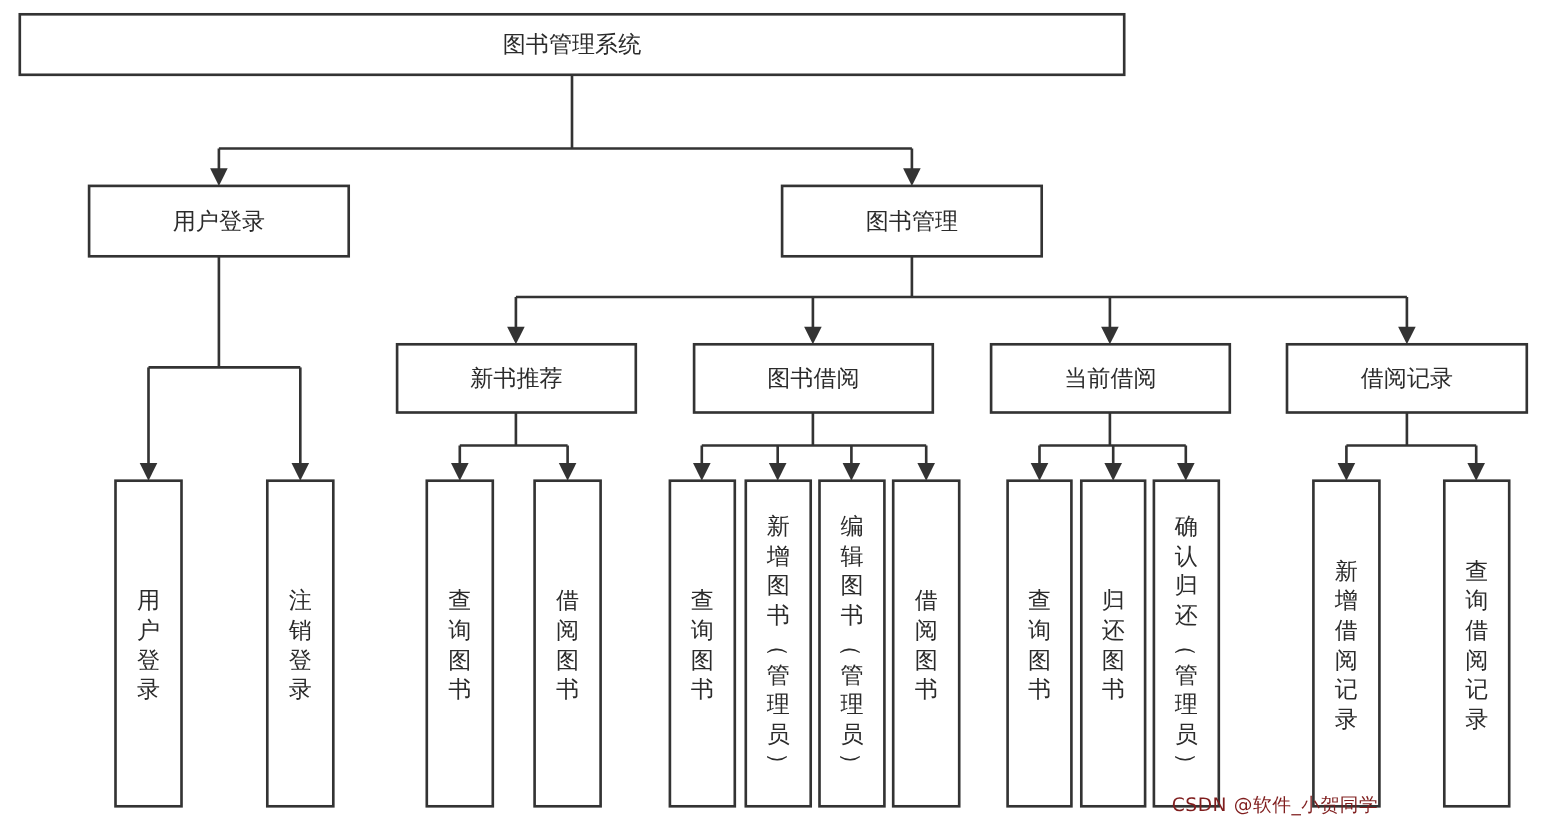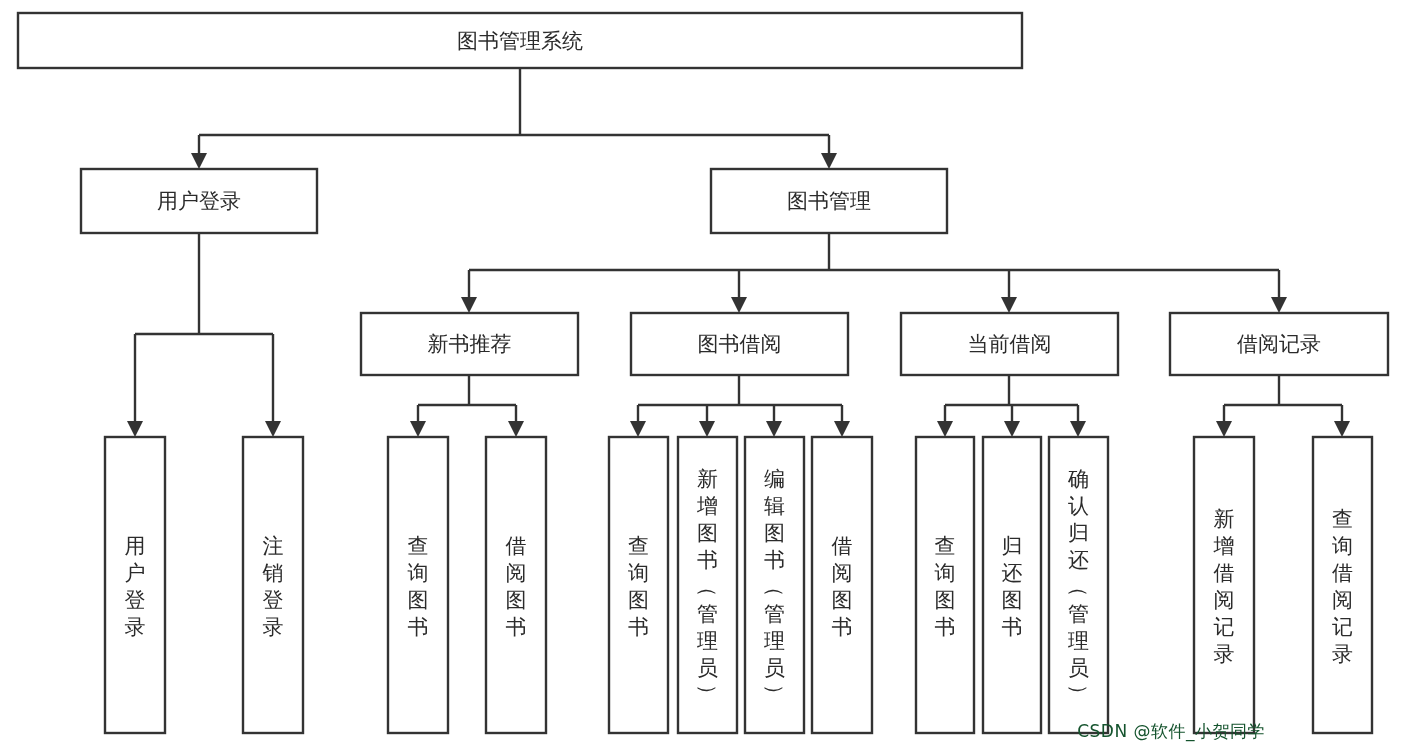--- a/index.html
+++ b/index.html
@@ -51,25 +51,25 @@
     dominant-baseline: middle;
   }
   .node-label-v {
     font-family: "DejaVu Sans", "Liberation Sans", sans-serif;
     font-size: 21px;
     fill: #2b2b2b;
     text-anchor: middle;
   }
   .watermark-text {
     position: absolute;
-    right: 8px;
+    right: 20px;
     bottom: 4px;
     font-family: "DejaVu Sans", "Liberation Sans", sans-serif;
     font-size: 17px;
-    color: #14532d;
+    color: #7f1d1d;
     white-space: nowrap;
     letter-spacing: 0.5px;
     user-select: none;
   }
 </style>
 </head>
 <body>
 
 <div id="diagram-root">
   <svg id="tree-svg" viewBox="0 0 1405 747" xmlns="http://www.w3.org/2000/svg">

